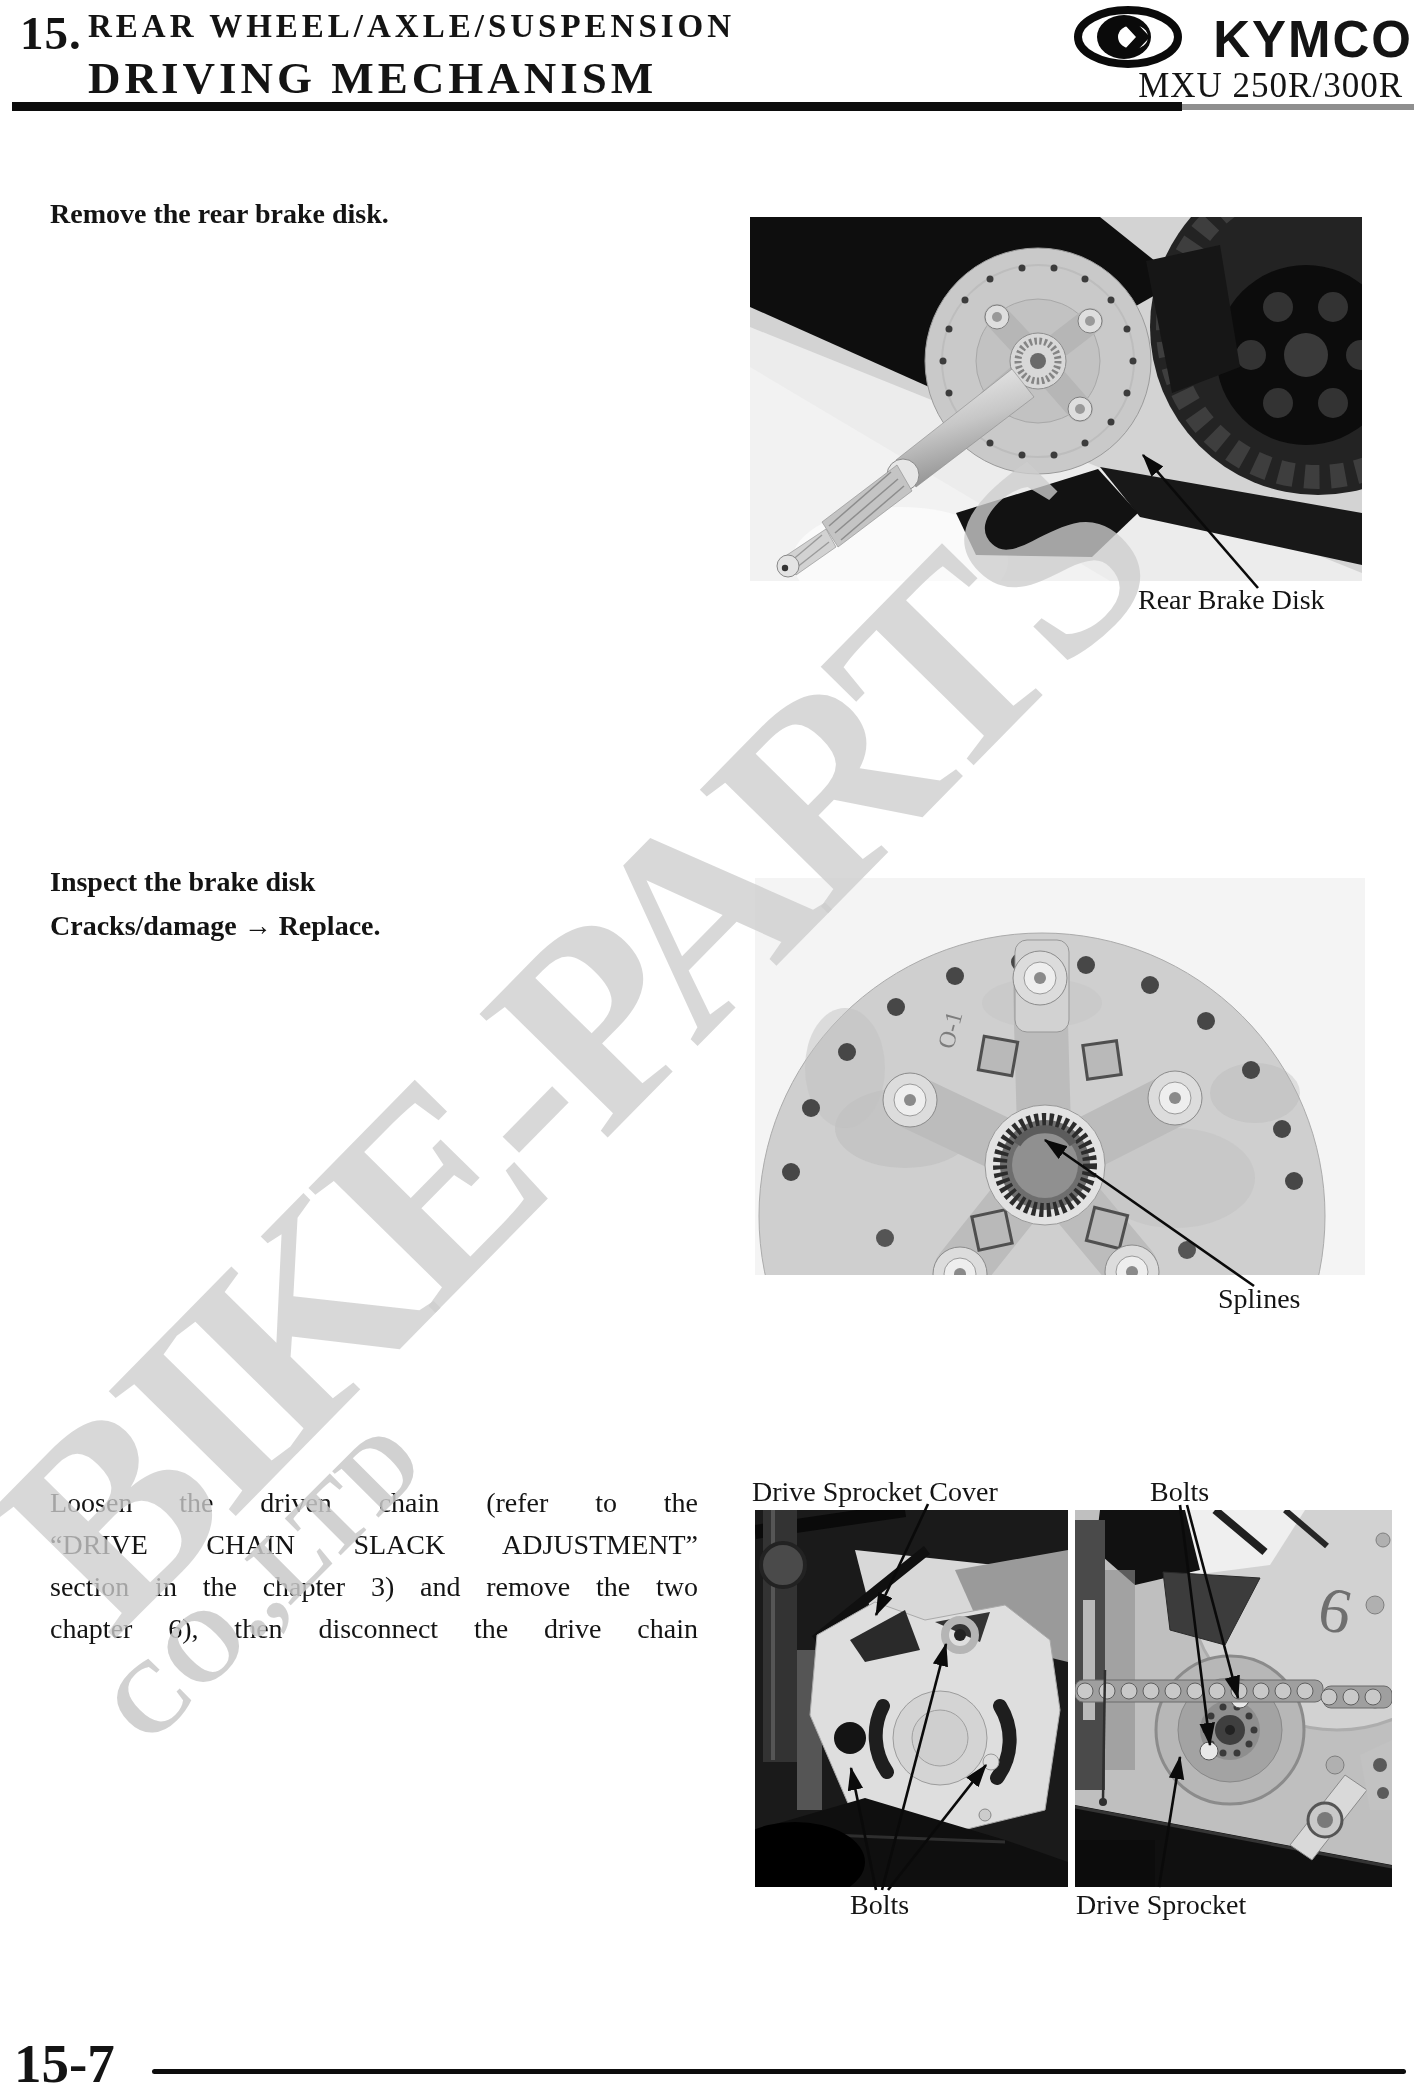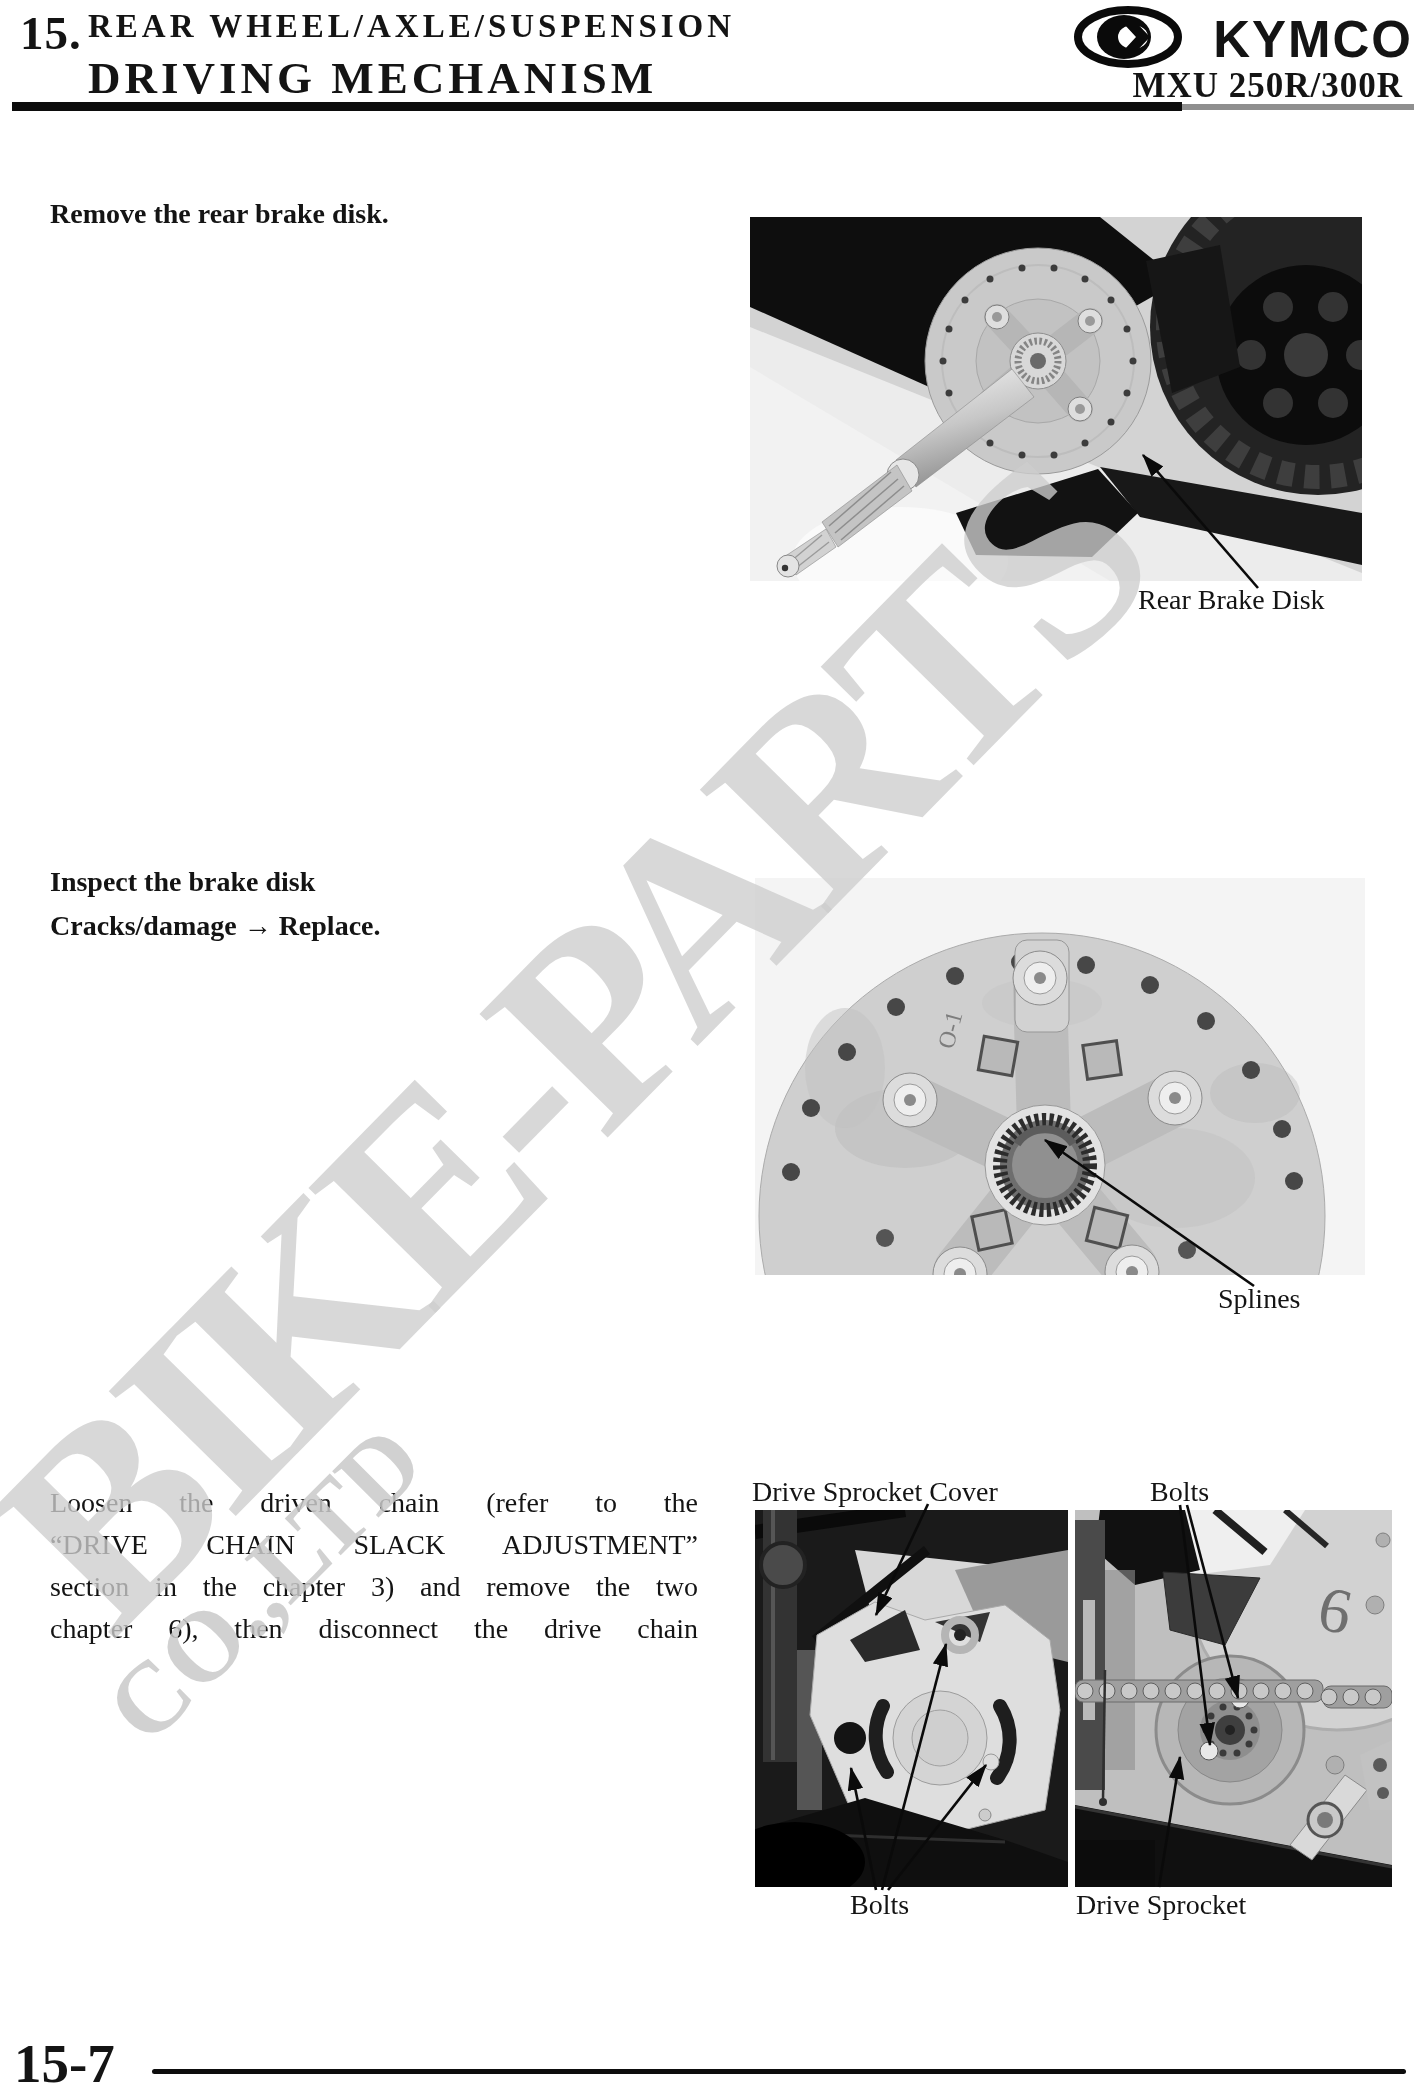--- a/index.html
+++ b/index.html
@@ -5,21 +5,21 @@
   html,body{margin:0;padding:0;}
   body{width:1421px;height:2092px;position:relative;overflow:hidden;background:#ffffff;
        font-family:"Liberation Serif",serif;color:#141414;}
   .abs{position:absolute;}
   
   .chapter-no{left:20px;top:6px;font-size:47px;font-weight:bold;letter-spacing:1px;}
   .title1{left:88px;top:8px;font-size:33px;font-weight:bold;letter-spacing:4px;white-space:nowrap;}
   .title2{left:88px;top:52px;font-size:45px;font-weight:bold;letter-spacing:4px;white-space:nowrap;}
   .brand{right:8px;top:10px;font-size:51px;font-weight:bold;font-family:"Liberation Sans",sans-serif;
          letter-spacing:2px;}
-  .model{right:18px;top:66px;font-size:35px;font-weight:bold;letter-spacing:1px;}
+  .model{right:18px;top:66px;font-size:35px;font-weight:normal;letter-spacing:1px;}
   .rule-main{left:12px;top:102px;width:1170px;height:9px;background:#0c0c0c;}
   .rule-side{left:1182px;top:104px;width:232px;height:6px;background:#8f8f8f;}
   
   .bodytext{font-size:28px;line-height:44px;white-space:nowrap;font-weight:bold;}
   .step1{left:50px;top:192px;}
   .inspect{left:50px;top:860px;}
   .para{left:50px;top:1482px;width:648px;font-size:28px;line-height:42px;}
   .para div{text-align:justify;text-align-last:justify;height:42px;overflow:hidden;}
   .para div.last{text-align-last:left;}
   

